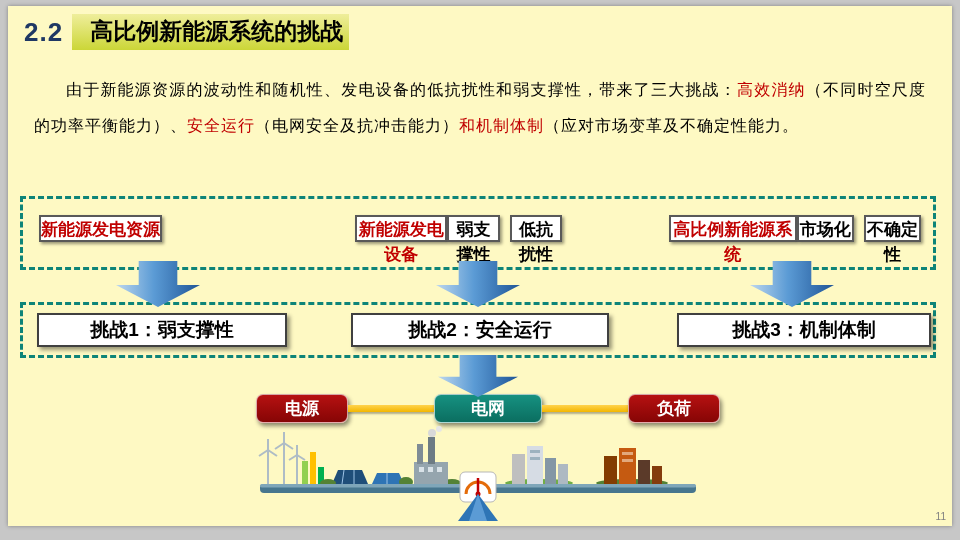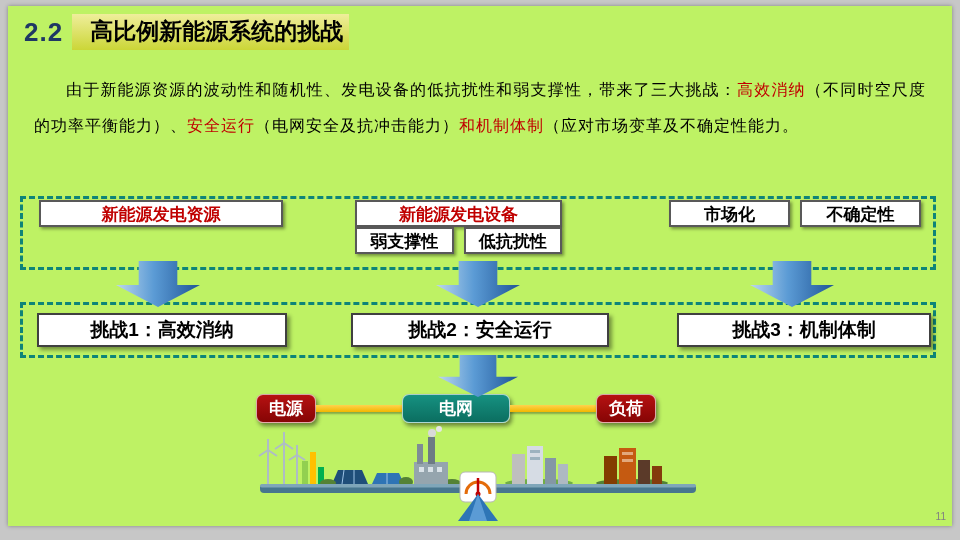--- a/index.html
+++ b/index.html
@@ -5,21 +5,21 @@
   * { margin:0; padding:0; box-sizing:border-box; }
   html,body { width:960px; height:540px; }
   body {
     position:relative;
     background:#c7c7c7;
     font-family:"Liberation Sans","DejaVu Sans",sans-serif;
     overflow:hidden;
   }
   .slide {
     position:absolute; left:8px; top:6px; width:944px; height:520px;
-    background:#bef264; box-shadow:0 0 4px rgba(0,0,0,.35);
+    background:#fef9c3; box-shadow:0 0 4px rgba(0,0,0,.35);
   }
   
   .title-row { position:absolute; left:16px; top:8px; display:flex; align-items:center; gap:9px; }
   .section-num { font-size:26px; font-weight:bold; color:#1f3864; letter-spacing:1px; }
   .title-text {
     font-size:23px; font-weight:bold; color:#000;
     background:linear-gradient(180deg,#efee9b 0%, #cbd637 100%);
     padding:2px 6px 3px 18px;
   }
   
@@ -27,21 +27,21 @@
     position:absolute; left:26px; top:66px; width:892px;
     font-size:16px; line-height:36px; letter-spacing:1px;
     text-indent:2em; text-align:justify; color:#000;
   }
   .para .red { color:#c00000; }
   
   .dash-box { position:absolute; border:3px dashed #0e8478; }
   #box1 { left:12px; top:190px; width:916px; height:74px; }
   #box2 { left:12px; top:296px; width:916px; height:56px; }
   
-  .group { position:absolute; top:1px; display:flex; flex-direction:column; }
+  .group { position:absolute; top:16px; display:flex; flex-direction:row; }
   #g0 { left:16px;  width:244px; }
   #g1 { left:332px; width:207px;justify-content:space-between; }
   #g2 { left:646px; width:252px; }
   .hdr {
     height:27px; line-height:25px; text-align:center;
     background:#fff; border:2px solid #595959;
     box-shadow:2px 2px 3px rgba(0,0,0,.4);
     color:#c00000; font-weight:bold; font-size:17px;
   }
   .items { display:flex; gap:10px; }
@@ -67,21 +67,21 @@
     background:#fff; border:2px solid #404040;
     box-shadow:3px 3px 4px rgba(0,0,0,.4);
     font-weight:bold; font-size:19px; color:#000;
   }
   #c0 { left:14px;  width:250px; }
   #c1 { left:328px; width:258px; }
   #c2 { left:638px; width:254px;margin-left:16px; }
   
   .nodes { position:absolute; left:248px; top:388px; display:flex; align-items:center; }
   .node {
-    min-width:58px; height:29px; line-height:27px; padding:0 12px;
+    min-width:58px; height:29px; line-height:27px; padding:0 28px;
     border-radius:7px; text-align:center;
     color:#fff; font-weight:bold; font-size:17px;
     border:1px solid rgba(255,255,255,.65);
     box-shadow:2px 3px 4px rgba(0,0,0,.45);
   }
   .node.red  { background:linear-gradient(180deg,#b61111,#860505); }
   .node.teal { background:linear-gradient(180deg,#169181,#0b6e60); padding:0 36px; }
   .link {
     width:86px; height:7px;
     background:linear-gradient(180deg,#ffd34d,#f2b600);
@@ -112,33 +112,34 @@
       <div class="hdr">新能源发电资源</div>
     </div>
     <div class="group" id="g1">
       <div class="hdr">新能源发电设备</div>
       <div class="items">
         <div class="item">弱支撑性</div>
         <div class="item">低抗扰性</div>
       </div>
     </div>
     <div class="group" id="g2">
+      <div class="hdr">高比例新能源系统</div>
       <div class="items">
         <div class="item">市场化</div>
         <div class="item">不确定性</div>
       </div>
     </div>
   </div>
 
   <div class="arrow" id="ar0"></div>
   <div class="arrow" id="ar1"></div>
   <div class="arrow" id="ar2"></div>
 
   <div class="dash-box" id="box2">
-    <div class="challenge" id="c0">挑战1：高效消纳</div>
+    <div class="challenge" id="c0">挑战1：弱支撑性</div>
     <div class="challenge" id="c1">挑战2：安全运行</div>
     <div class="challenge" id="c2">挑战3：机制体制</div>
   </div>
 
   <div class="arrow" id="ar3"></div>
 
   <div class="nodes">
     <div class="node red">电源</div>
     <div class="link"></div>
     <div class="node teal">电网</div>

